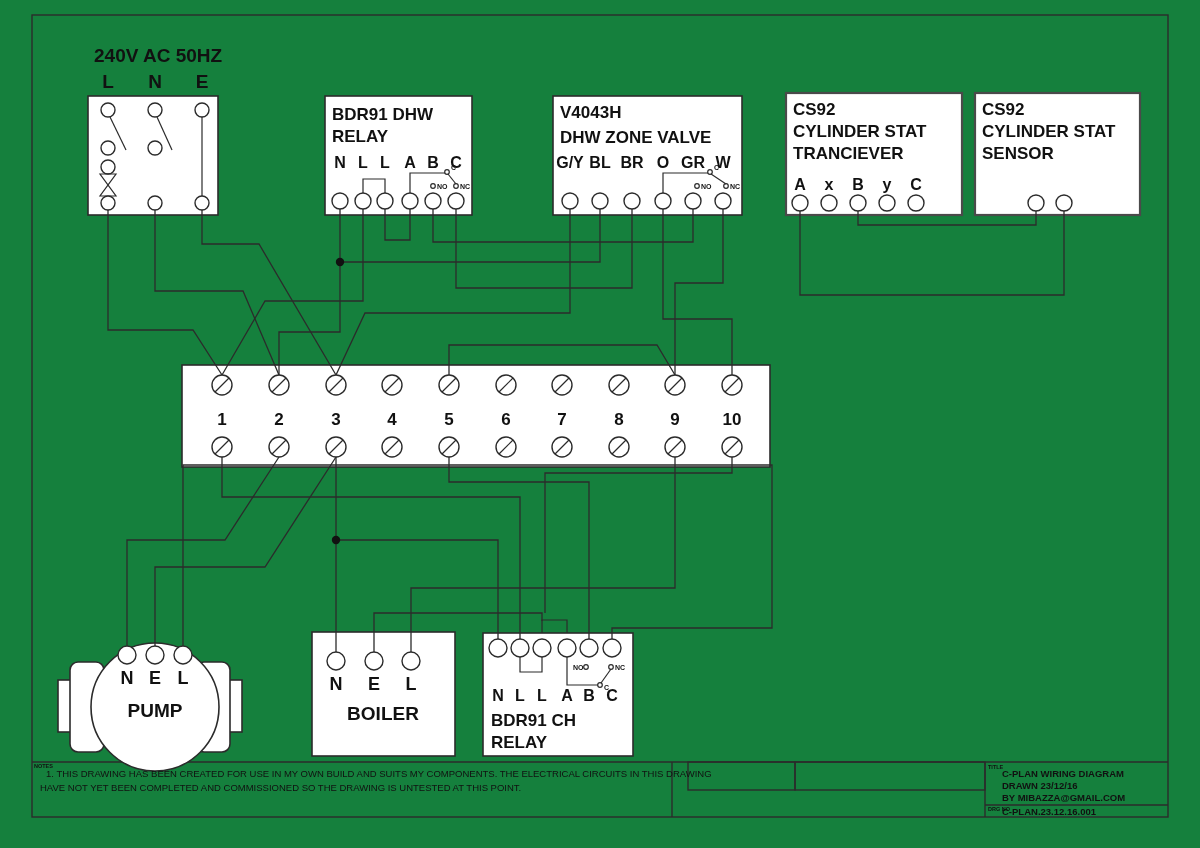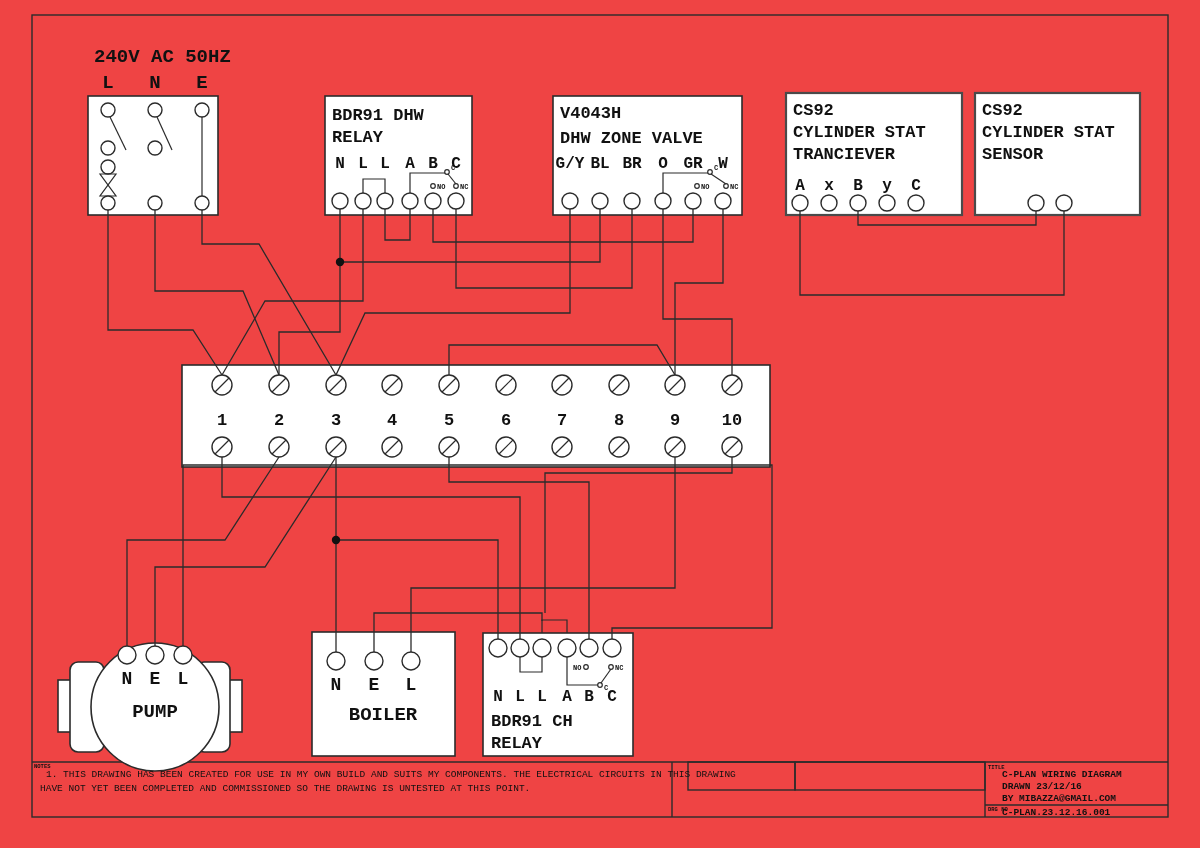--- a/index.html
+++ b/index.html
@@ -1,17 +1,17 @@
 <!DOCTYPE html>
 <html><head>
 <meta charset="utf-8">
 <style>
   html,body{margin:0;padding:0;background:#ffffff;}
   body{font-family:"Liberation Sans", sans-serif;}
-  .stage{position:relative;width:1200px;height:848px;background:#ef4444;overflow:hidden;font-family:Liberation Mono, monospace;}
+  .stage{position:relative;width:1200px;height:848px;background:#15803d;overflow:hidden;}
   svg{display:block;}
   .box{fill:#fff;stroke:#2b2b2b;stroke-width:1.6;}
   .gray-box{fill:#fff;stroke:#4a4a4a;stroke-width:2.2;}
   .term{fill:#fff;stroke:#2b2b2b;stroke-width:1.4;}
   .wire{fill:none;stroke:#2b2b2b;stroke-width:1.3;}
   .sym{fill:none;stroke:#2b2b2b;stroke-width:1.2;}
   .frame{fill:none;stroke:#2b2b2b;stroke-width:1.4;}
   text{fill:#111;}
   .t-title{font-size:17px;font-weight:600;}
   .t-letter{font-size:16px;font-weight:600;text-anchor:middle;}

